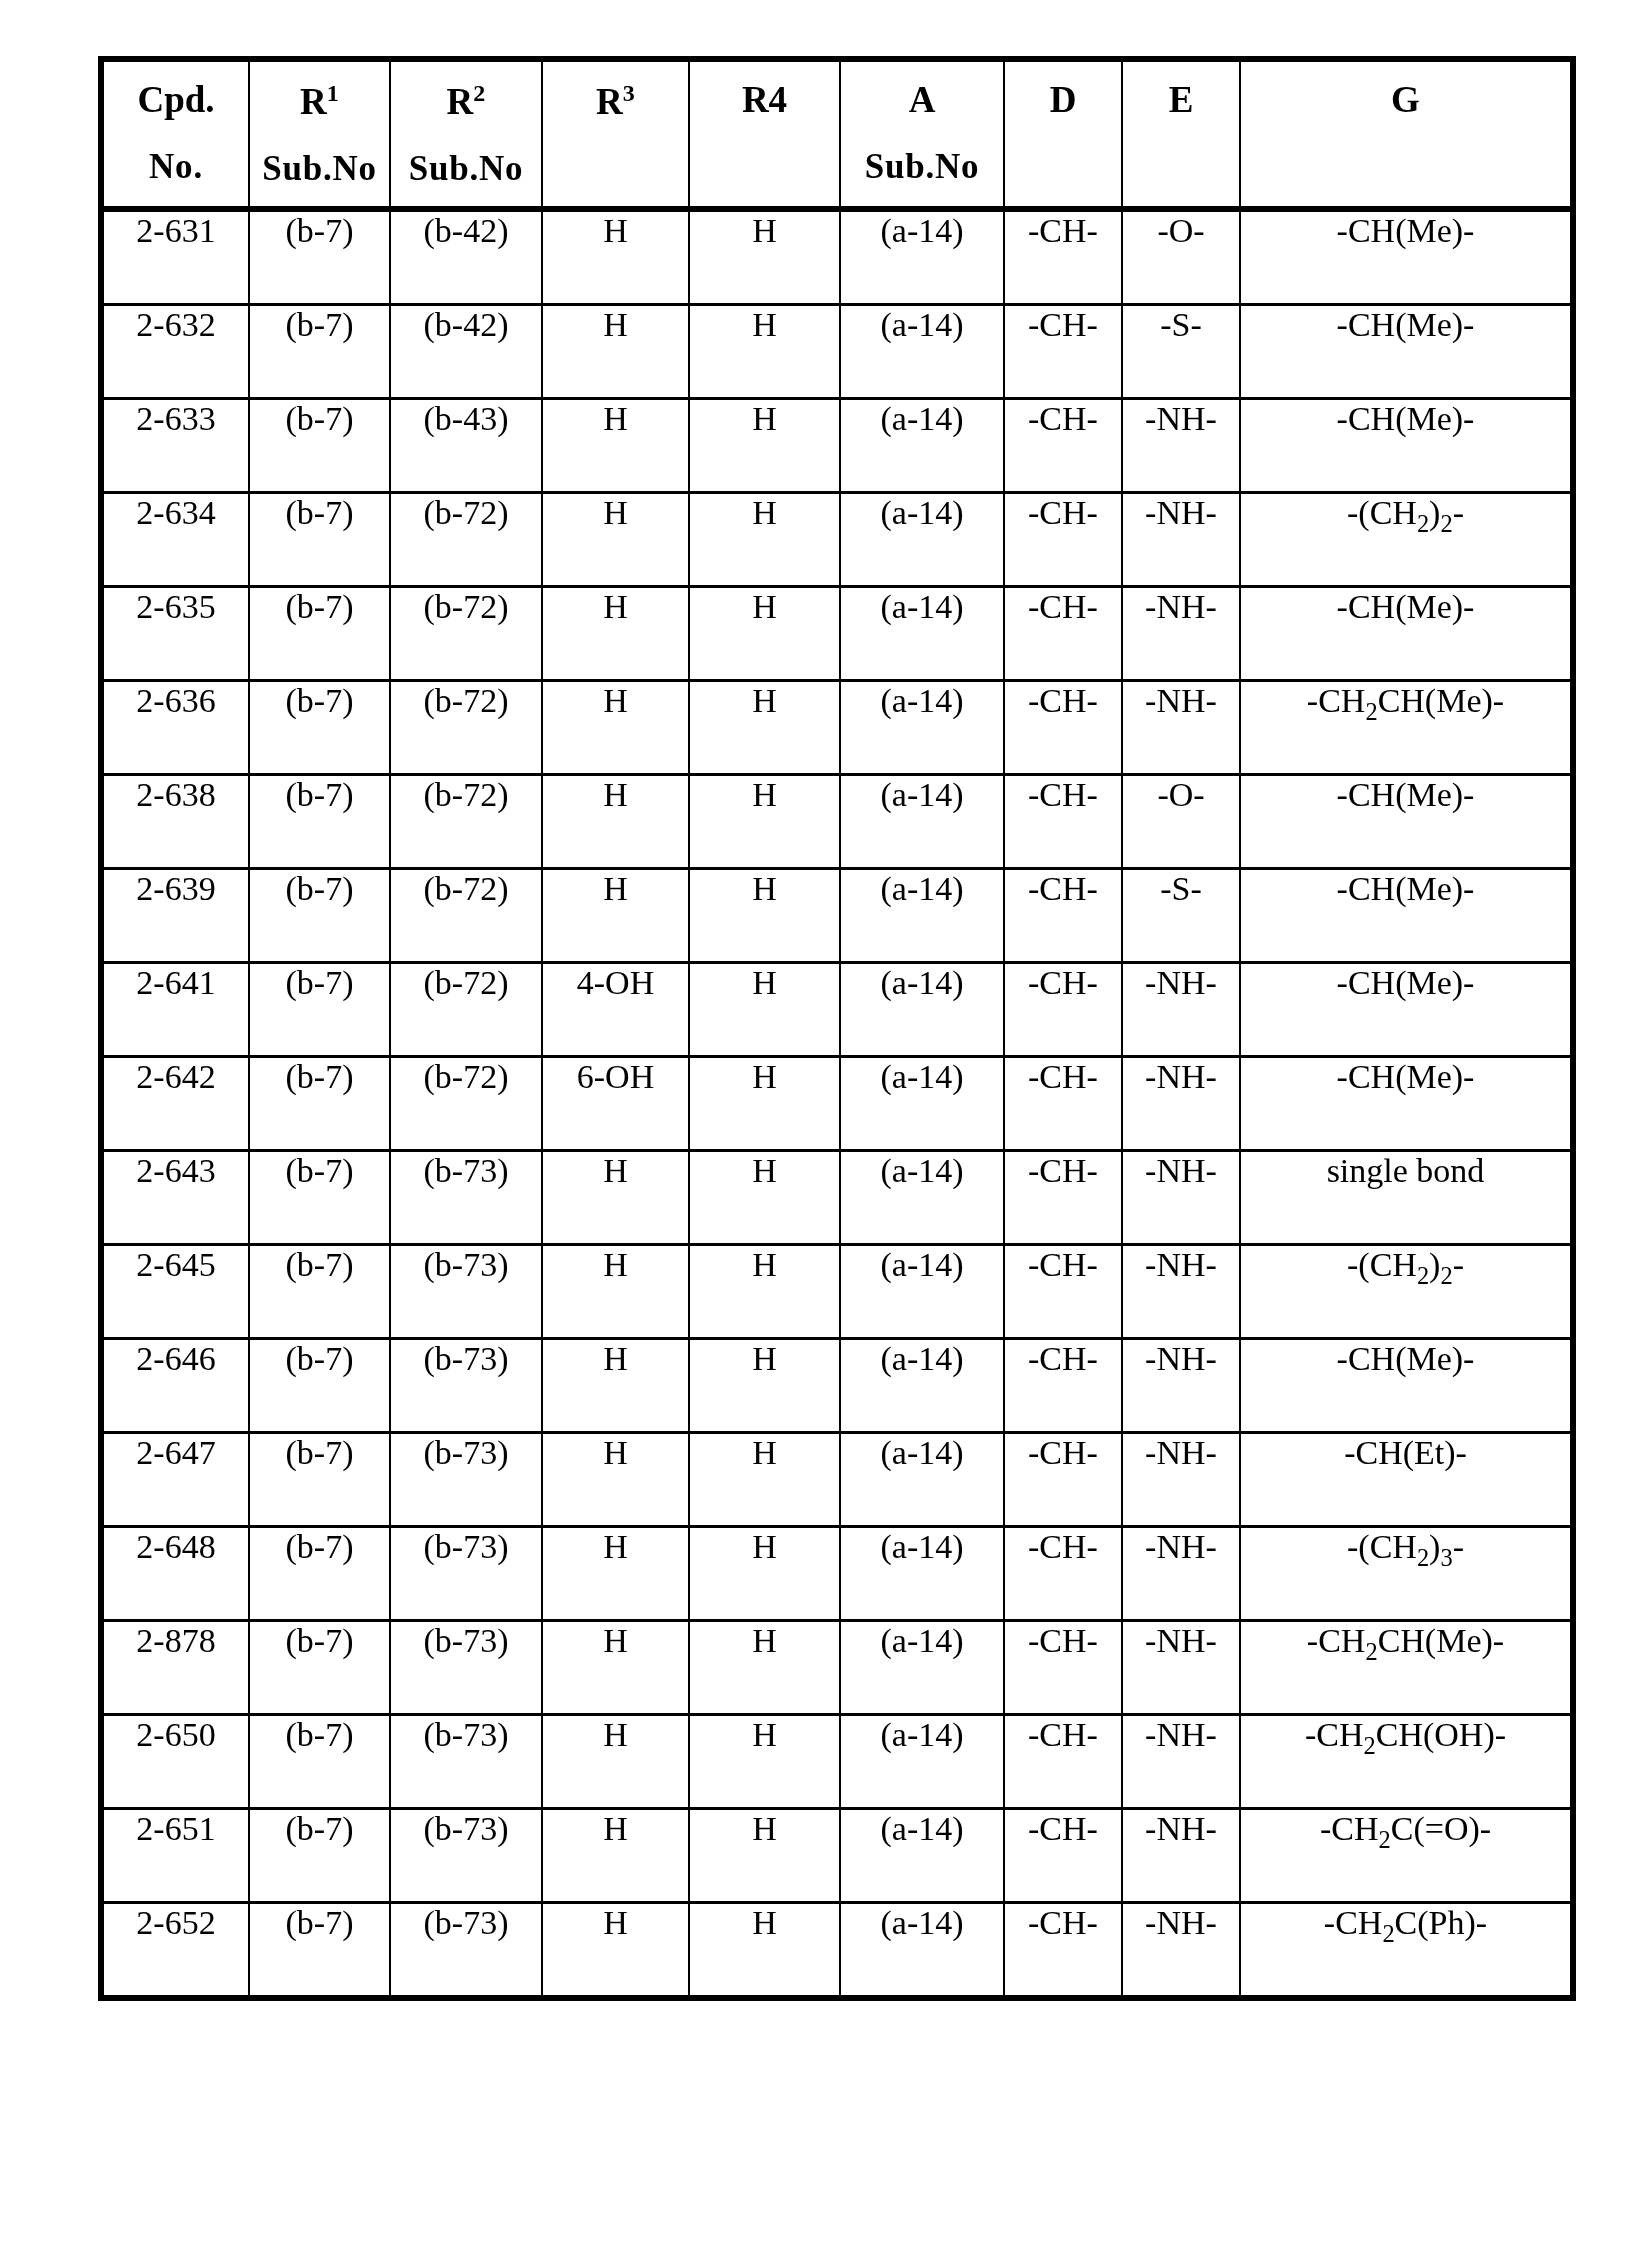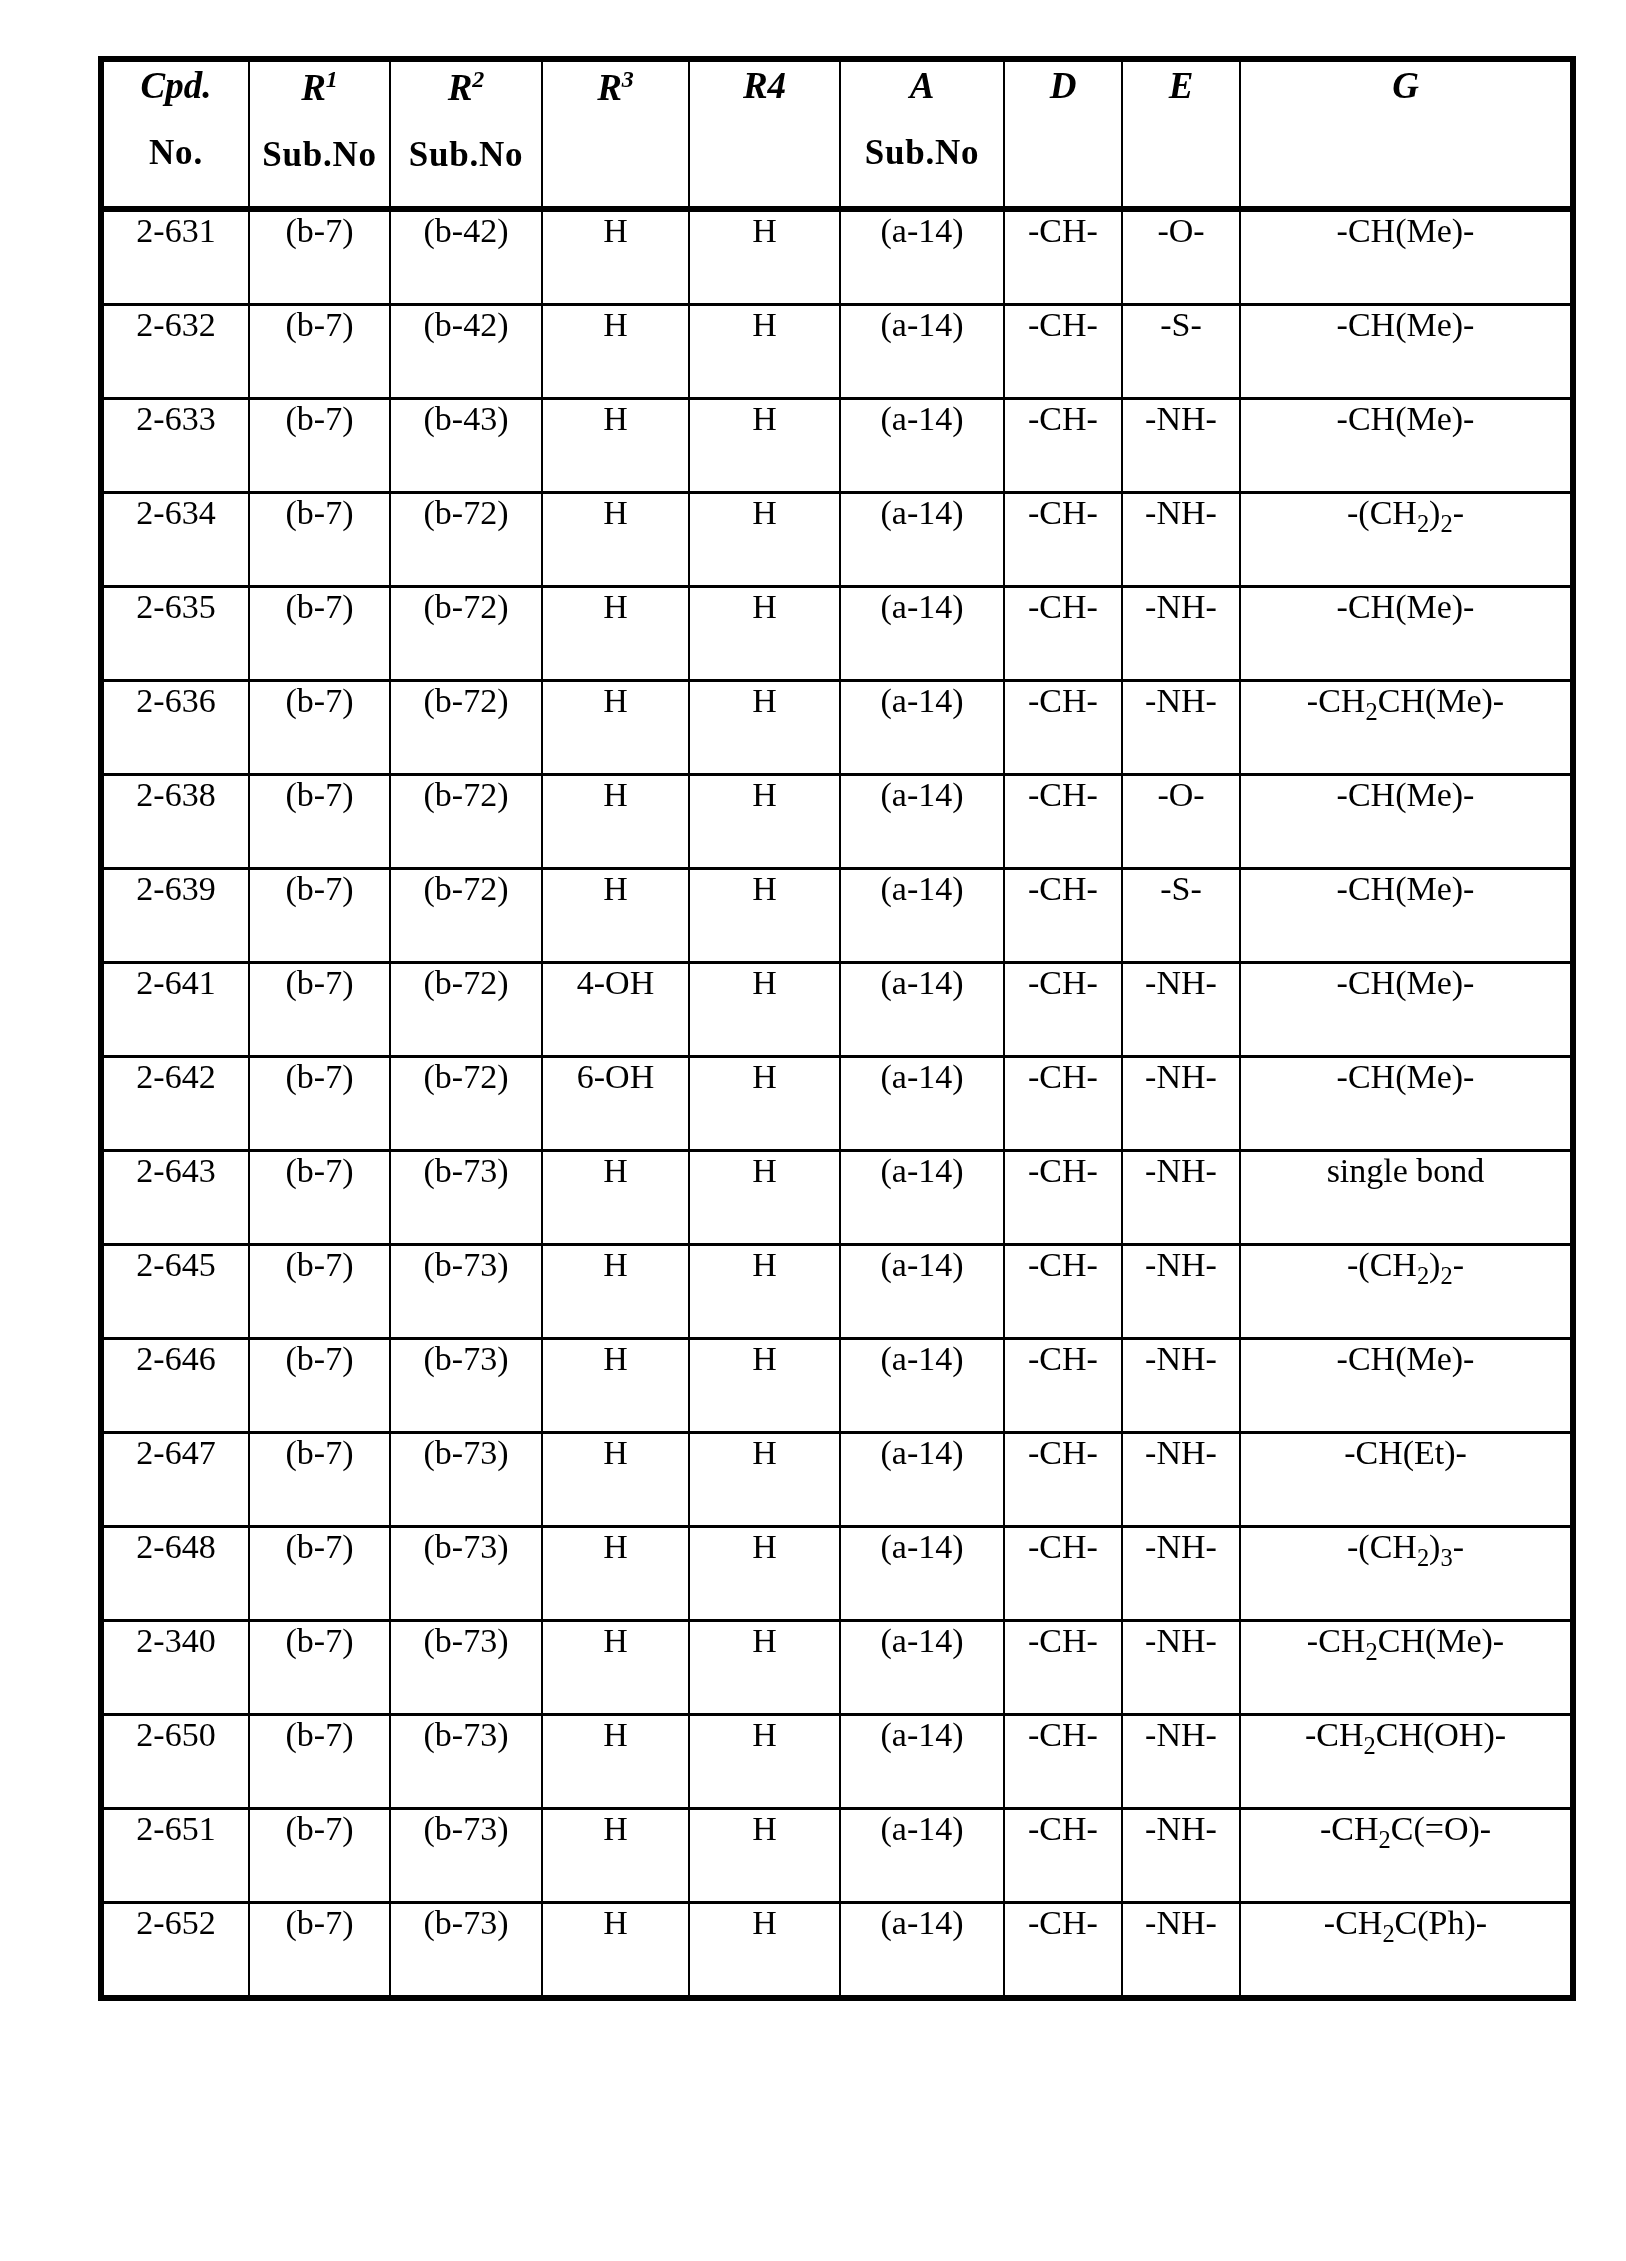--- a/index.html
+++ b/index.html
@@ -49,21 +49,21 @@
   }
   table.compound-table { border: 6.1px solid #000000; }
   table.compound-table thead th { border-bottom-width: 6.9px; }
 
   thead th {
     height: 144px;
     font-weight: bold;
     font-size: 37px;
     line-height: 1.05;
   }
-  thead .h1 { margin-top: 5px; font-style: italic; }
+  thead .h1 { margin-top: 19px; }
   thead .h2 {
     margin-top: 29px;
     font-size: 35px;
     letter-spacing: 0.8px;
   }
   thead sup {
     font-size: 65%;
     vertical-align: super;
   }
   tbody td {
@@ -289,21 +289,21 @@
             <td>(b-7)</td>
             <td>(b-73)</td>
             <td>H</td>
             <td>H</td>
             <td>(a-14)</td>
             <td>-CH-</td>
             <td>-NH-</td>
             <td>-(CH<sub>2</sub>)<sub>3</sub>-</td>
           </tr>
           <tr>
-            <td>2-340</td>
+            <td>2-878</td>
             <td>(b-7)</td>
             <td>(b-73)</td>
             <td>H</td>
             <td>H</td>
             <td>(a-14)</td>
             <td>-CH-</td>
             <td>-NH-</td>
             <td>-CH<sub>2</sub>CH(Me)-</td>
           </tr>
           <tr>

